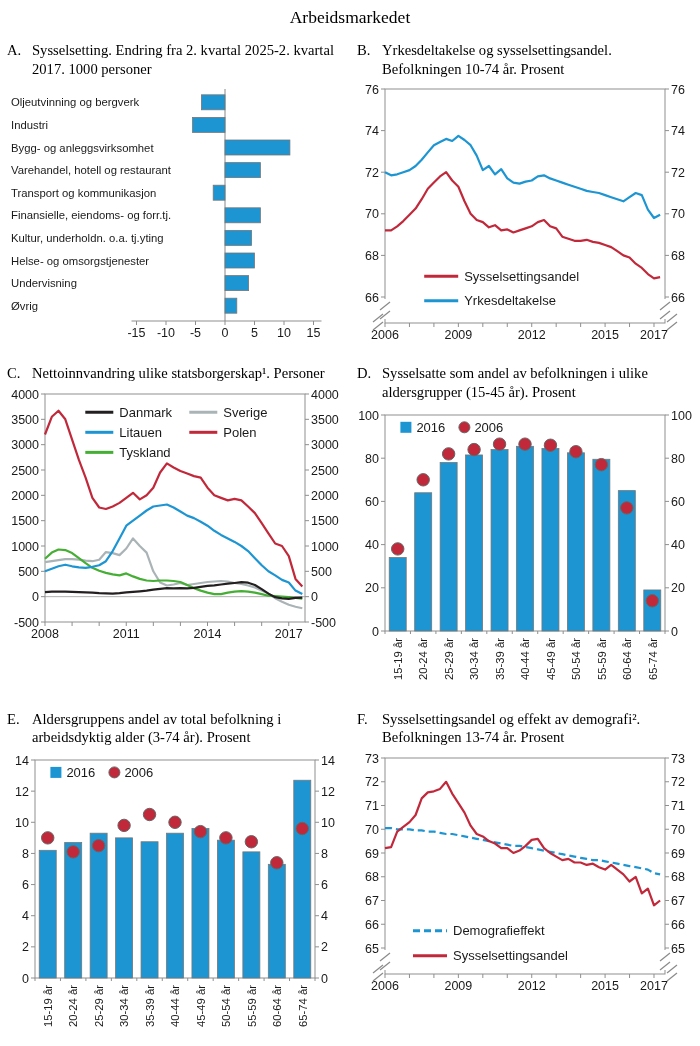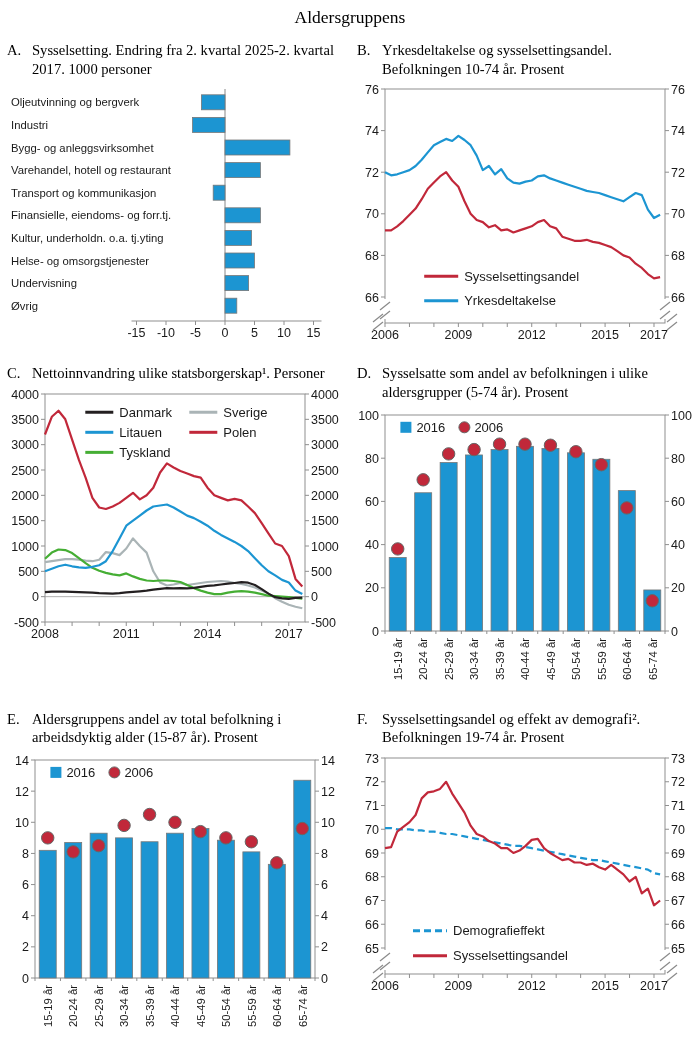--- a/index.html
+++ b/index.html
@@ -12,21 +12,21 @@
   .panel-title{display:flex;font-family:"Liberation Serif",serif;
         font-size:14.6px;line-height:1.28;color:#000;}
   .panel-letter{flex:0 0 25px;}
   .panel-title-text{flex:1;padding-right:4px;}
   .chart{display:block;margin-top:5px;}
 </style>
 </head>
 <body>
 
 <div class="page">
-  <div class="main-title">Aldersgruppens</div>
+  <div class="main-title">Arbeidsmarkedet</div>
   <div class="grid">
 
     <section class="panel">
       <div class="panel-title">
         <span class="panel-letter">A.</span>
         <span class="panel-title-text">Sysselsetting. Endring fra 2. kvartal 2025-2. kvartal 2017. 1000 personer</span>
       </div>
       <svg id="chart-0" class="chart" width="336" height="264" viewBox="0 0 336 264">
           <line x1="124.5" y1="238" x2="314.5" y2="238" stroke="#8f8f8f" stroke-width="1"></line>
           <line x1="129.5" y1="238" x2="129.5" y2="242" stroke="#8f8f8f" stroke-width="1"></line>
@@ -210,21 +210,21 @@
           <line x1="182.3" y1="44.304" x2="210.3" y2="44.304" stroke="#c1283a" stroke-width="3" stroke-dasharray="none"></line>
           <text x="216.3" y="48.804" font-size="13" font-family="&quot;Liberation Sans&quot;, sans-serif" fill="#1a1a1a">Polen</text>
           <line x1="78.3" y1="64.368" x2="106.3" y2="64.368" stroke="#45ae34" stroke-width="3" stroke-dasharray="none"></line>
           <text x="112.3" y="68.868" font-size="13" font-family="&quot;Liberation Sans&quot;, sans-serif" fill="#1a1a1a">Tyskland</text>
         </svg>
     </section>
 
     <section class="panel">
       <div class="panel-title">
         <span class="panel-letter">D.</span>
-        <span class="panel-title-text">Sysselsatte som andel av befolkningen i ulike aldersgrupper (5-74 år). Prosent</span>
+        <span class="panel-title-text">Sysselsatte som andel av befolkningen i ulike aldersgrupper (15-45 år). Prosent</span>
       </div>
       <svg id="chart-3" class="chart" width="336" height="290" viewBox="0 0 336 290">
           <rect x="28" y="8" width="280" height="216" fill="none" stroke="#8f8f8f" stroke-width="1"></rect>
           <line x1="24" y1="224" x2="28" y2="224" stroke="#8f8f8f" stroke-width="1"></line>
           <line x1="308" y1="224" x2="312" y2="224" stroke="#8f8f8f" stroke-width="1"></line>
           <text x="22" y="228.5" font-size="12.5" font-family="&quot;Liberation Sans&quot;, sans-serif" fill="#1a1a1a" text-anchor="end">0</text>
           <text x="314" y="228.5" font-size="12.5" font-family="&quot;Liberation Sans&quot;, sans-serif" fill="#1a1a1a">0</text>
           <line x1="24" y1="180.8" x2="28" y2="180.8" stroke="#8f8f8f" stroke-width="1"></line>
           <line x1="308" y1="180.8" x2="312" y2="180.8" stroke="#8f8f8f" stroke-width="1"></line>
           <text x="22" y="185.3" font-size="12.5" font-family="&quot;Liberation Sans&quot;, sans-serif" fill="#1a1a1a" text-anchor="end">20</text>
@@ -293,21 +293,21 @@
           <rect x="43.4" y="14.8" width="11" height="11" fill="#1c95d2"></rect>
           <text x="59.4" y="24.8" font-size="13" font-family="&quot;Liberation Sans&quot;, sans-serif" fill="#1a1a1a">2016</text>
           <circle cx="107.4" cy="20.3" r="5.5" fill="#c1283a" stroke="#666" stroke-width="1"></circle>
           <text x="117.4" y="24.8" font-size="13" font-family="&quot;Liberation Sans&quot;, sans-serif" fill="#1a1a1a">2006</text>
         </svg>
     </section>
 
     <section class="panel">
       <div class="panel-title">
         <span class="panel-letter">E.</span>
-        <span class="panel-title-text">Aldersgruppens andel av total befolkning i arbeidsdyktig alder (15-87 år). Prosent</span>
+        <span class="panel-title-text">Aldersgruppens andel av total befolkning i arbeidsdyktig alder (3-74 år). Prosent</span>
       </div>
       <svg id="chart-4" class="chart" width="336" height="292" viewBox="0 0 336 292">
           <rect x="28" y="8" width="280" height="218" fill="none" stroke="#8f8f8f" stroke-width="1"></rect>
           <line x1="24" y1="226" x2="28" y2="226" stroke="#8f8f8f" stroke-width="1"></line>
           <line x1="308" y1="226" x2="312" y2="226" stroke="#8f8f8f" stroke-width="1"></line>
           <text x="22" y="230.5" font-size="12.5" font-family="&quot;Liberation Sans&quot;, sans-serif" fill="#1a1a1a" text-anchor="end">0</text>
           <text x="314" y="230.5" font-size="12.5" font-family="&quot;Liberation Sans&quot;, sans-serif" fill="#1a1a1a">0</text>
           <line x1="24" y1="194.85714285714286" x2="28" y2="194.85714285714286" stroke="#8f8f8f" stroke-width="1"></line>
           <line x1="308" y1="194.85714285714286" x2="312" y2="194.85714285714286" stroke="#8f8f8f" stroke-width="1"></line>
           <text x="22" y="199.35714285714286" font-size="12.5" font-family="&quot;Liberation Sans&quot;, sans-serif" fill="#1a1a1a" text-anchor="end">2</text>
@@ -384,21 +384,21 @@
           <rect x="43.4" y="14.899999999999999" width="11" height="11" fill="#1c95d2"></rect>
           <text x="59.4" y="24.9" font-size="13" font-family="&quot;Liberation Sans&quot;, sans-serif" fill="#1a1a1a">2016</text>
           <circle cx="107.4" cy="20.4" r="5.5" fill="#c1283a" stroke="#666" stroke-width="1"></circle>
           <text x="117.4" y="24.9" font-size="13" font-family="&quot;Liberation Sans&quot;, sans-serif" fill="#1a1a1a">2006</text>
         </svg>
     </section>
 
     <section class="panel">
       <div class="panel-title">
         <span class="panel-letter">F.</span>
-        <span class="panel-title-text">Sysselsettingsandel og effekt av demografi². Befolkningen 19-74 år. Prosent</span>
+        <span class="panel-title-text">Sysselsettingsandel og effekt av demografi². Befolkningen 13-74 år. Prosent</span>
       </div>
       <svg id="chart-5" class="chart" width="336" height="250" viewBox="0 0 336 250">
           <rect x="28" y="6" width="280" height="216" fill="none" stroke="#8f8f8f" stroke-width="1"></rect>
           <line x1="24" y1="196" x2="28" y2="196" stroke="#8f8f8f" stroke-width="1"></line>
           <line x1="308" y1="196" x2="312" y2="196" stroke="#8f8f8f" stroke-width="1"></line>
           <text x="22" y="200.5" font-size="12.5" font-family="&quot;Liberation Sans&quot;, sans-serif" fill="#1a1a1a" text-anchor="end">65</text>
           <text x="314" y="200.5" font-size="12.5" font-family="&quot;Liberation Sans&quot;, sans-serif" fill="#1a1a1a">65</text>
           <line x1="24" y1="172.25" x2="28" y2="172.25" stroke="#8f8f8f" stroke-width="1"></line>
           <line x1="308" y1="172.25" x2="312" y2="172.25" stroke="#8f8f8f" stroke-width="1"></line>
           <text x="22" y="176.75" font-size="12.5" font-family="&quot;Liberation Sans&quot;, sans-serif" fill="#1a1a1a" text-anchor="end">66</text>

